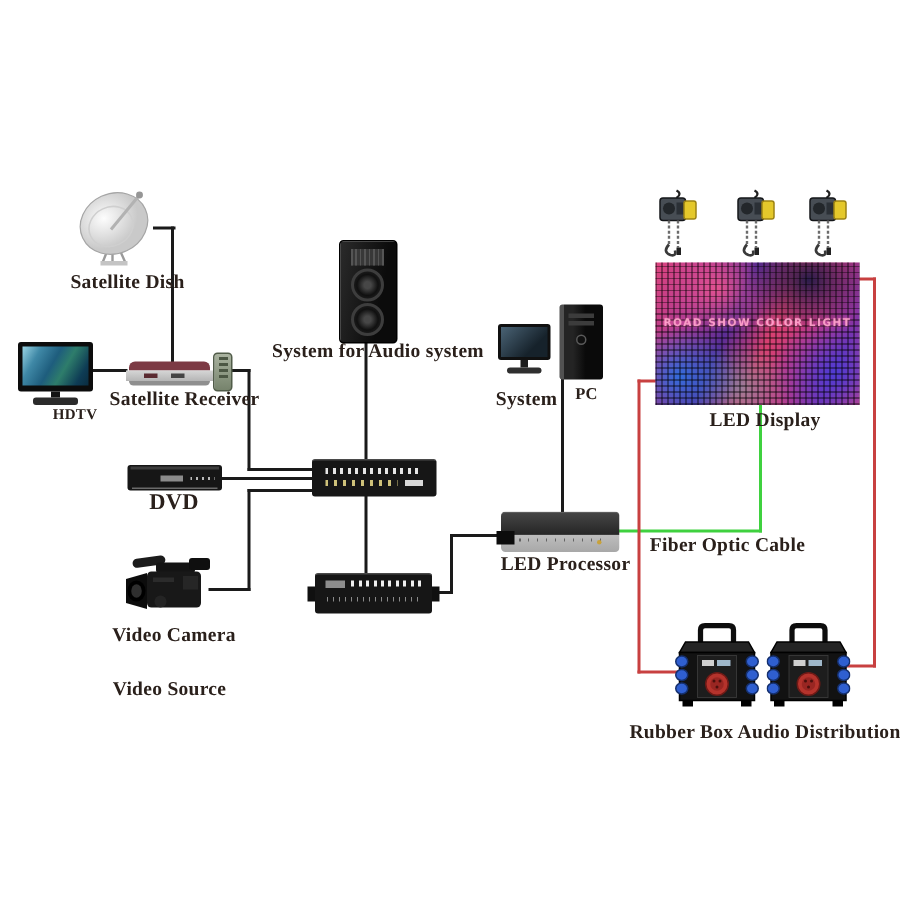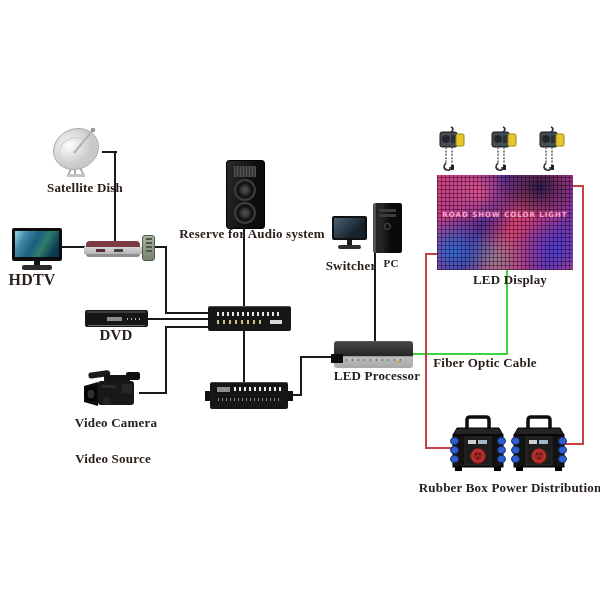--- a/index.html
+++ b/index.html
@@ -308,25 +308,26 @@
       <circle cx="28" cy="42" r="4.5" fill="#992622"></circle>
       <circle cx="26" cy="40" r="1" fill="#4b0f0c"></circle>
         <circle cx="30" cy="40" r="1" fill="#4b0f0c"></circle>
         <circle cx="28" cy="44" r="1" fill="#4b0f0c"></circle>
       <rect x="5" y="53" width="7" height="4" fill="#000"></rect>
         <rect x="44" y="53" width="7" height="4" fill="#000"></rect>
     </svg>
   </div>
 
   <div class="lbl" style="left:85px;top:180px">Satellite Dish</div>
-  <div class="lbl" style="left:32px;top:271px;font-size:16px">HDTV</div>
+  <div class="lbl" style="left:50px;top:271px;font-size:10px">HDTV</div>
+  <div class="lbl" style="left:123px;top:258px">Satellite Receiver</div>
   <div class="lbl" style="left:116px;top:327px;font-size:15px">DVD</div>
   <div class="lbl" style="left:116px;top:415px">Video Camera</div>
   <div class="lbl" style="left:113px;top:451px">Video Source</div>
-  <div class="lbl" style="left:252px;top:226px">Reserve for Audio system</div>
-  <div class="lbl" style="left:351px;top:258px">Switcher</div>
+  <div class="lbl" style="left:252px;top:226px">System for Audio system</div>
+  <div class="lbl" style="left:351px;top:258px">System</div>
   <div class="lbl" style="left:391px;top:257px;font-size:11px">PC</div>
   <div class="lbl" style="left:377px;top:368px">LED Processor</div>
   <div class="lbl" style="left:510px;top:272px">LED Display</div>
   <div class="lbl" style="left:485px;top:355px">Fiber Optic Cable</div>
-  <div class="lbl" style="left:510px;top:480px">Rubber Box Power Distribution</div>
+  <div class="lbl" style="left:510px;top:480px">Rubber Box Audio Distribution</div>
 
 </div>
 
 </body></html>

